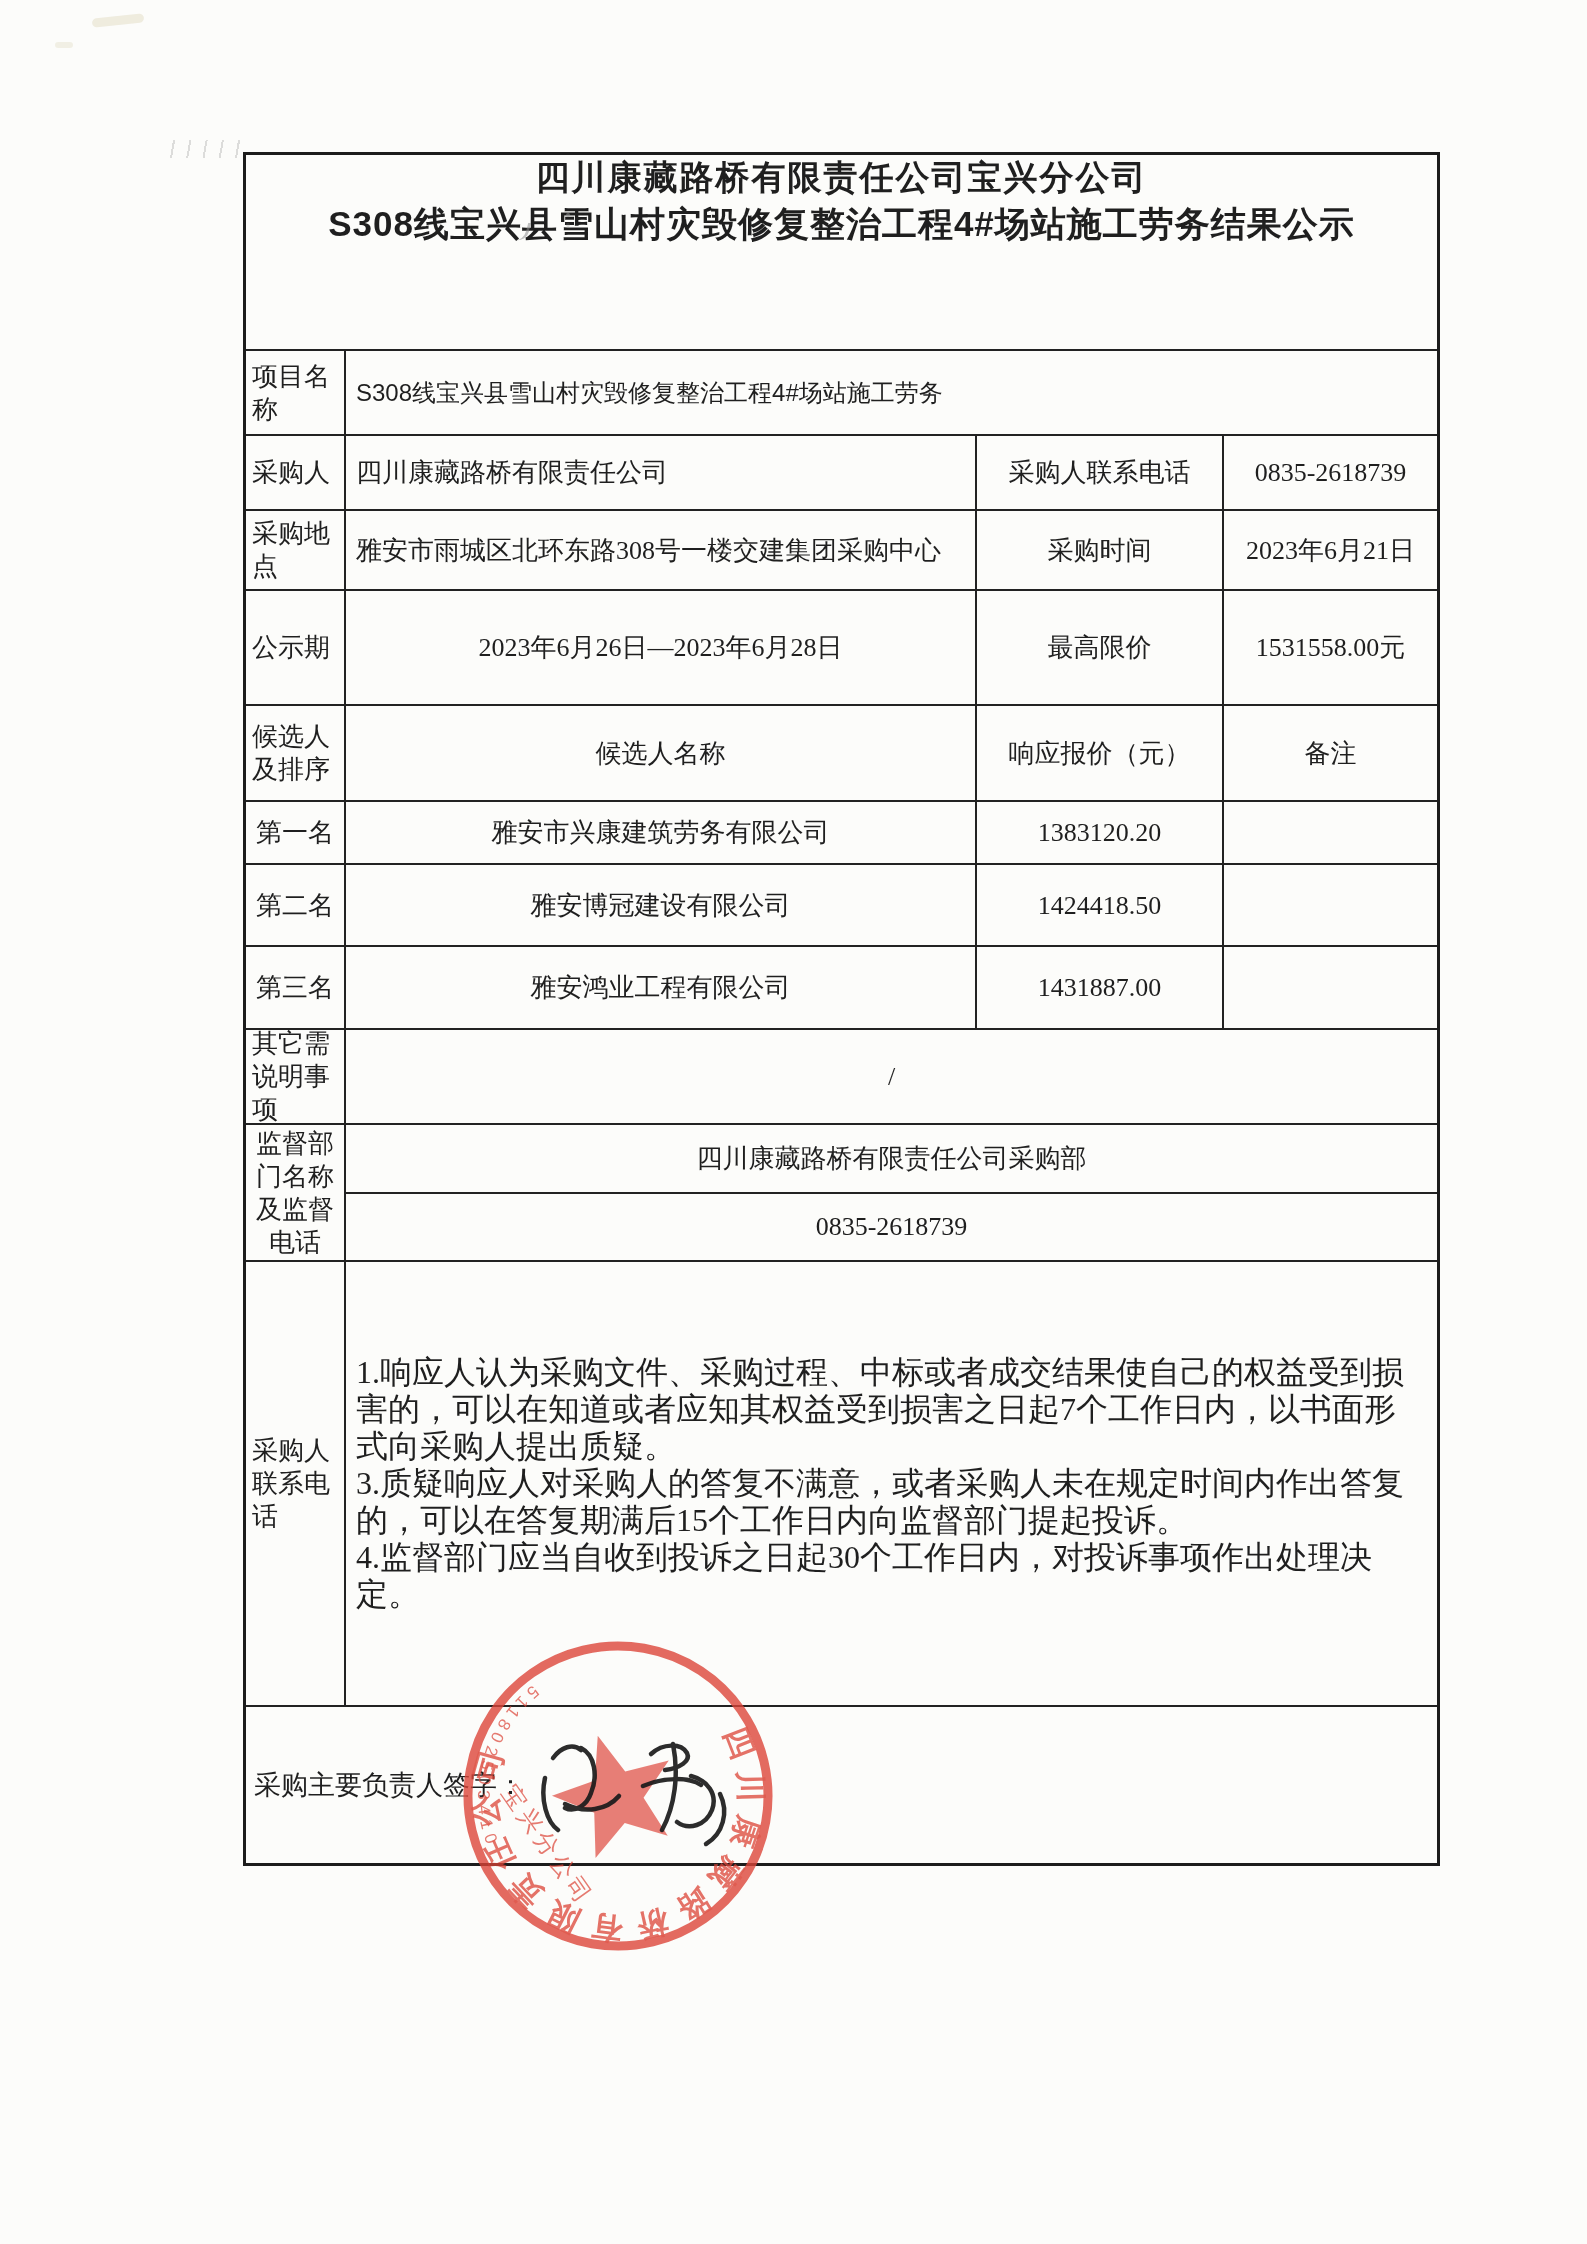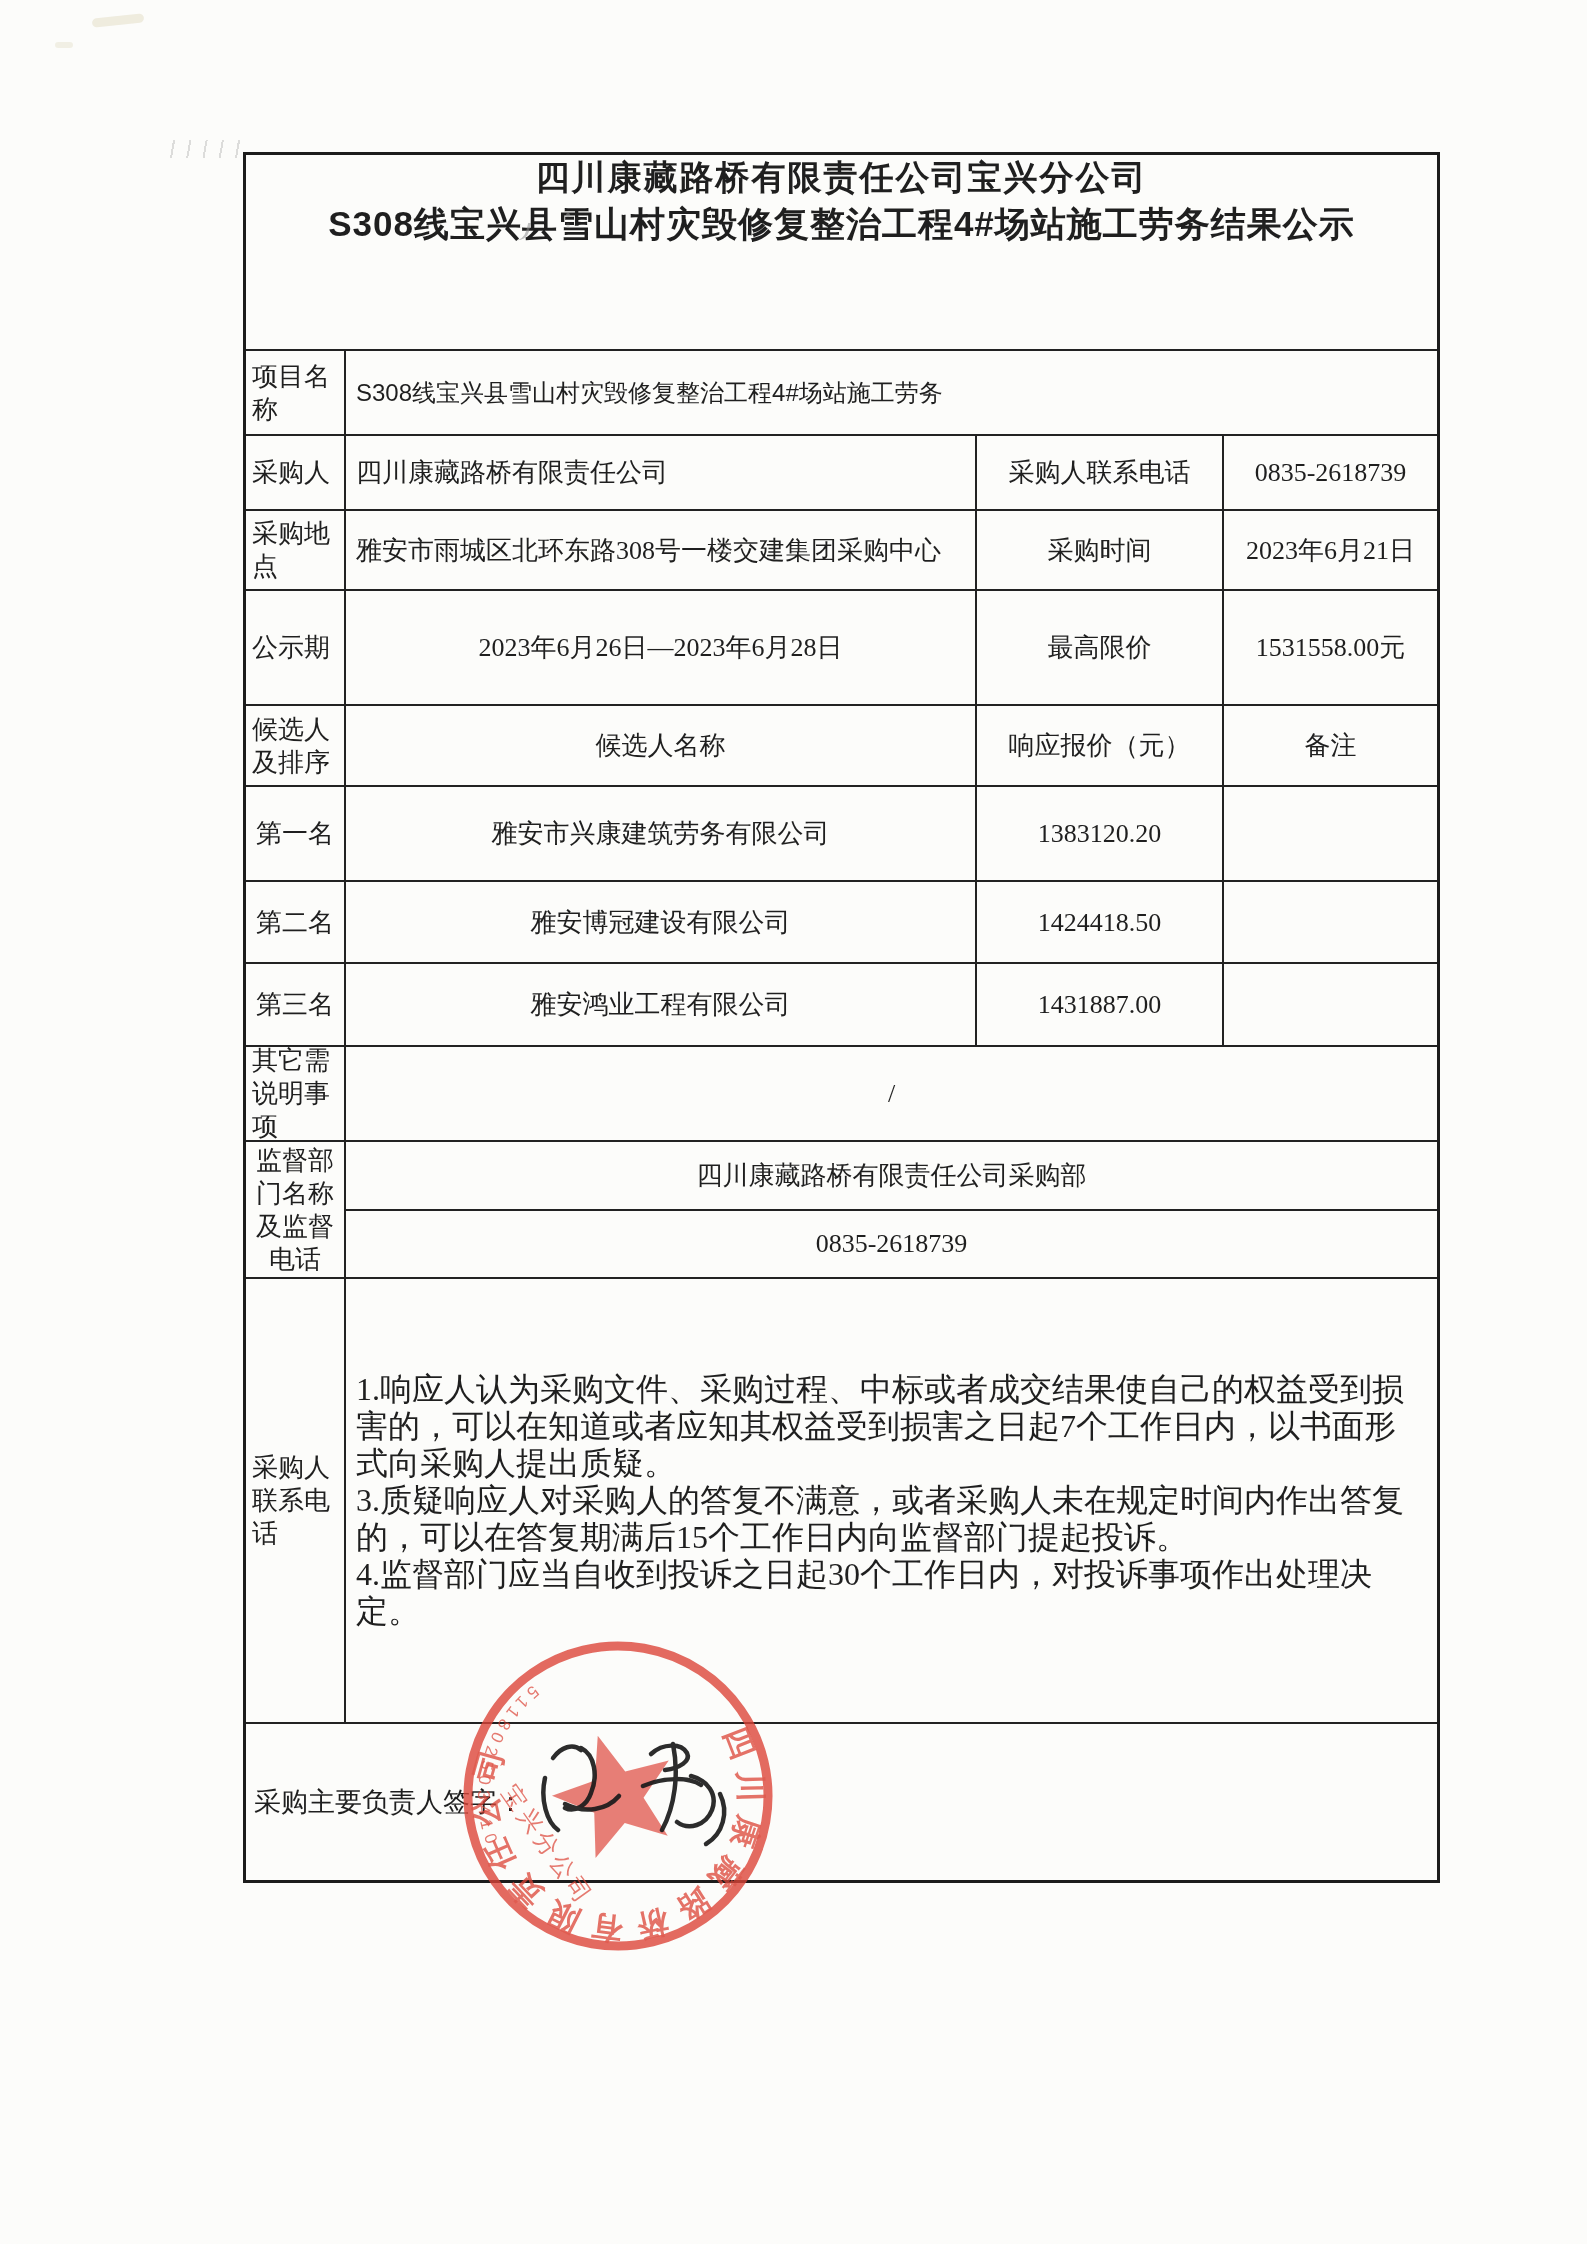--- a/index.html
+++ b/index.html
@@ -38,22 +38,22 @@
   .c4{width:213px;}
   .fill{flex:1;}
   .center{justify-content:center;text-align:center;}
   .left{justify-content:flex-start;text-align:left;padding:2px 10px;}
 
   .h-title{height:196px;}
   .h-r1{height:85px;}
   .h-r2{height:75px;}
   .h-r3{height:80px;}
   .h-r4{height:115px;}
-  .h-r5{height:81px;}
-  .h-r6{height:95px;}
+  .h-r5{height:96px;}
+  .h-r6{height:63px;}
   .h-r7{height:82px;}
   .h-r8{height:83px;}
   .h-r9{height:95px;}
   .h-r10{height:137px;}
   .h-r11{height:445px;}
   .h-r12{height:156px;}
 
   .title-row{flex-direction:column;align-items:center;justify-content:flex-start;
     border-bottom:2px solid #222;}
   .title-line1{font-family:"Liberation Sans","DejaVu Sans",sans-serif;font-weight:bold;

